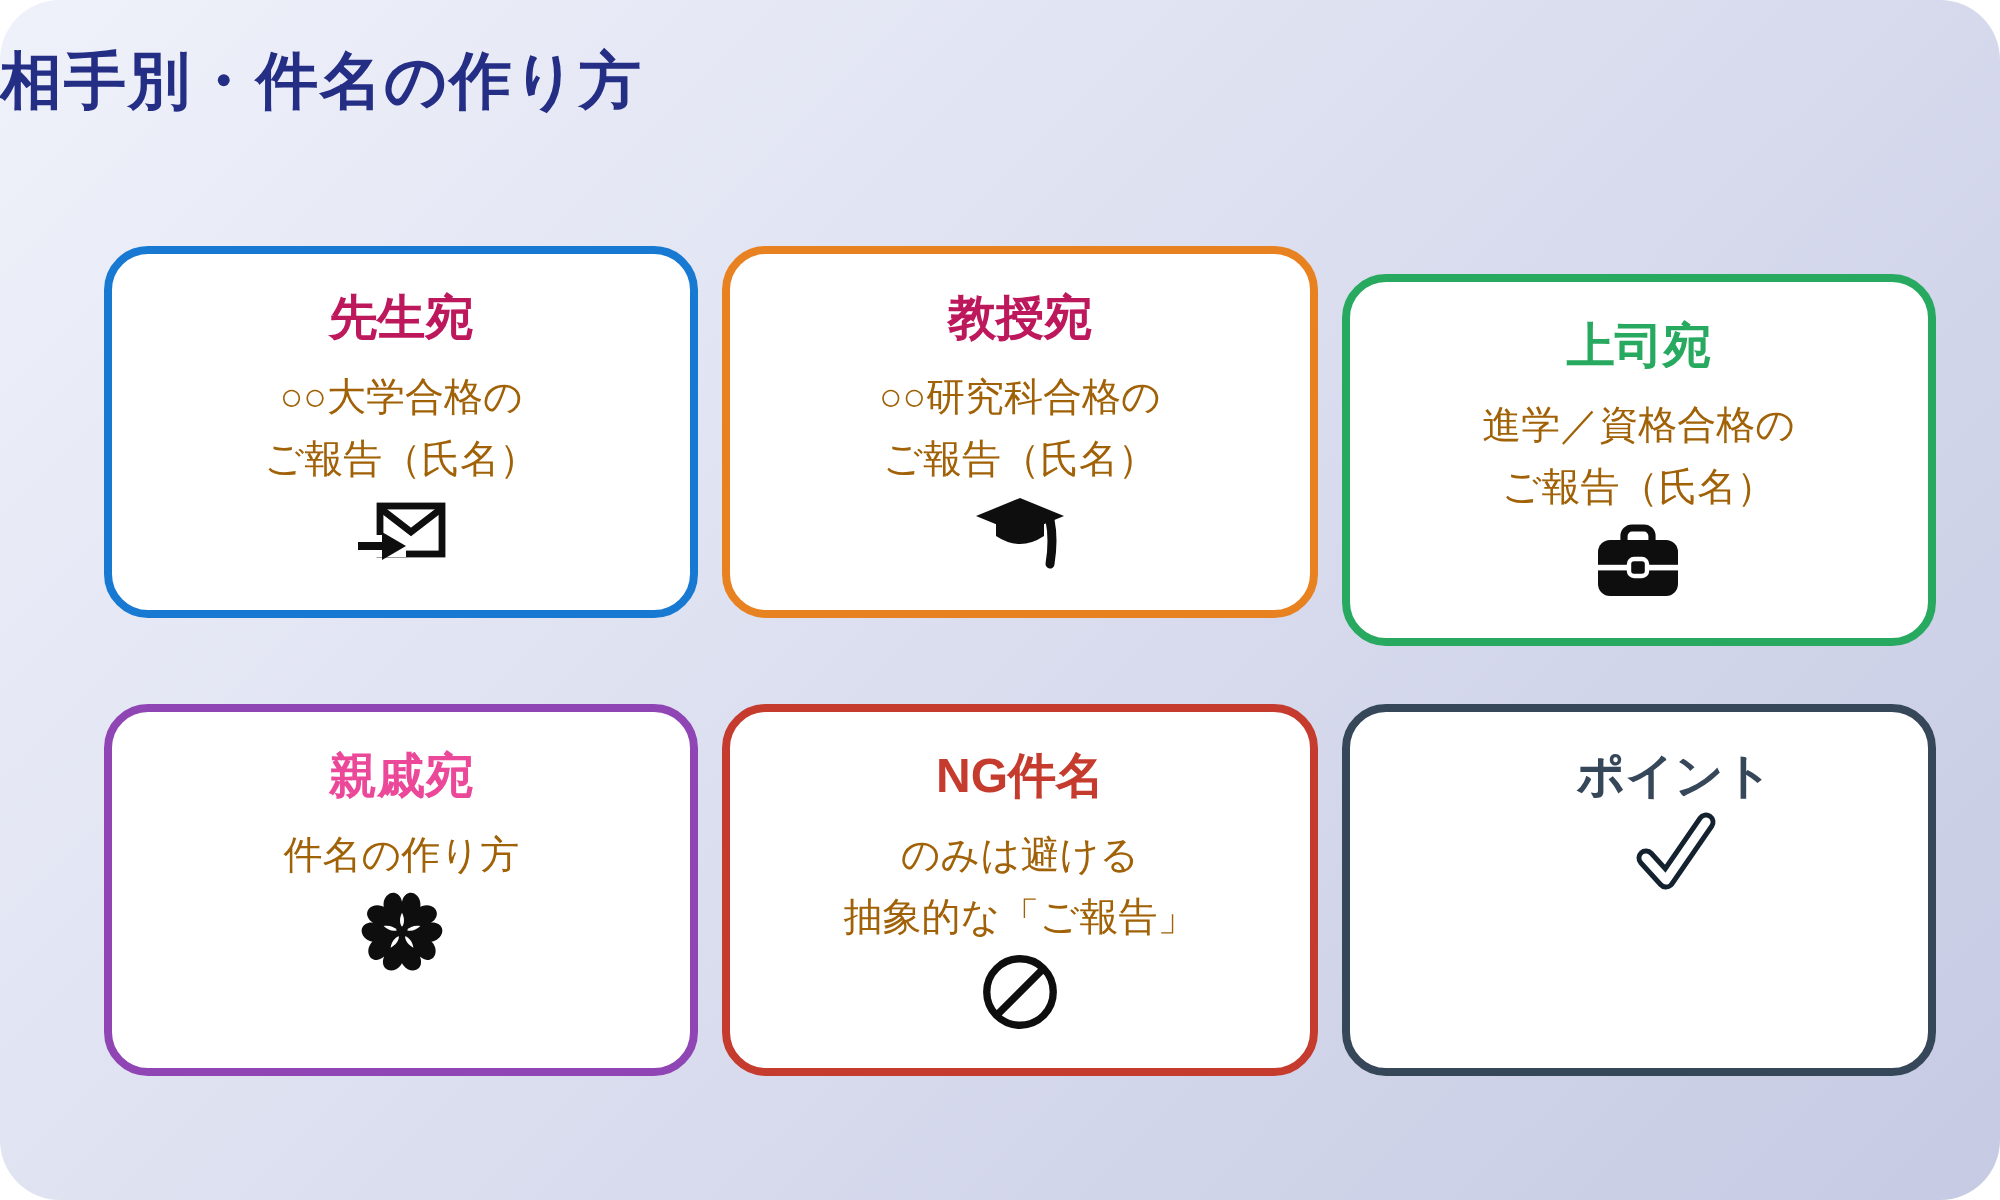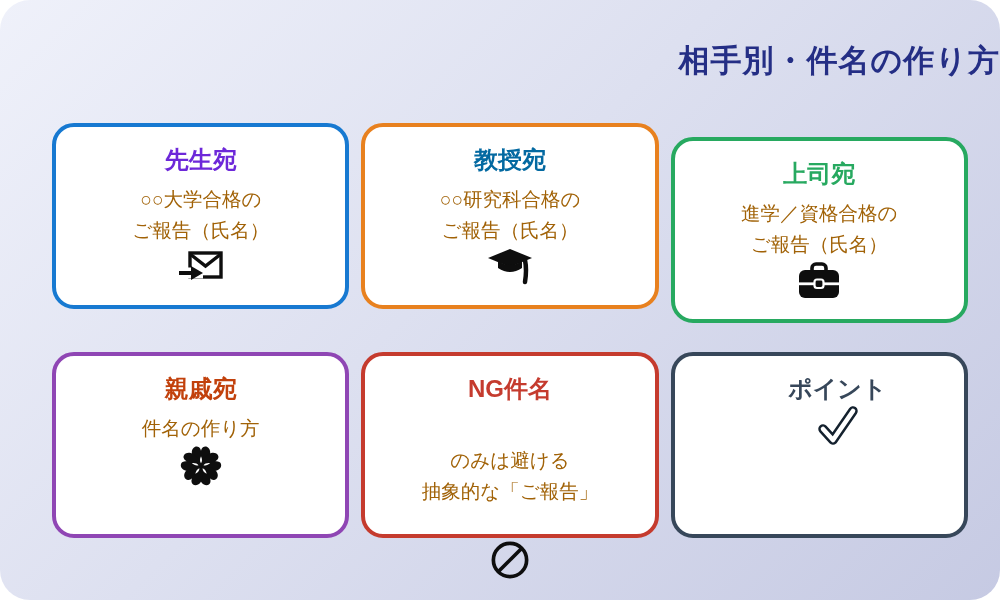--- a/index.html
+++ b/index.html
@@ -3,21 +3,21 @@
 <meta charset="utf-8">
 <style>
   html,body{margin:0;padding:0;background:#ffffff;}
   body{width:1000px;height:600px;font-family:"Liberation Sans","DejaVu Sans",sans-serif;}
   .canvas{
     position:relative;width:1000px;height:600px;box-sizing:border-box;
     border-radius:30px;overflow:hidden;
     background:linear-gradient(135deg,#EFF1FA 0%,#DDE0F0 45%,#C6CAE3 100%);
   }
   .page-title{
-    text-align:right;padding-top:40px;
+    text-align:left;padding-top:20px;
     font-size:31px;font-weight:700;letter-spacing:1px;color:#242E85;
   }
   .grid{
     position:absolute;left:52px;top:123px;width:916px;
     display:grid;grid-template-columns:repeat(3,1fr);gap:29px 12px;
   }
   .card{
     box-sizing:border-box;height:186px;background:#ffffff;
     border:4px solid #999;border-radius:22px;
     display:flex;flex-direction:column;align-items:center;
@@ -34,38 +34,38 @@
 </head>
 <body>
 
 <div class="canvas">
 
   <div class="page-title" style="color: rgb(36, 46, 133);">相手別・件名の作り方</div>
 
   <div class="grid">
 
     <div class="card" style="border-color: rgb(23, 121, 209);">
-      <div class="card-title" style="color: #6d28d9;">先生宛</div>
+      <div class="card-title" style="color: #be185d;">先生宛</div>
       <div class="card-body">
         <div>○○大学合格の</div>
         <div>ご報告（氏名）</div>
       </div>
       <div class="card-icon">
         <svg width="48" height="40" viewBox="0 0 48 40">
           <rect x="13" y="6" width="31" height="24" fill="none" stroke="#0E0E0E" stroke-width="3.4"></rect>
           <path d="M13 7 L28.5 19 L44 7" fill="none" stroke="#0E0E0E" stroke-width="3.4"></path>
           <path d="M0 26 H26" stroke="#FFFFFF" stroke-width="11"></path>
           <path d="M2 26 H16" stroke="#0E0E0E" stroke-width="4"></path>
           <polygon points="14,19 26,26 14,33" fill="#0E0E0E"></polygon>
         </svg>
       </div>
     </div>
 
     <div class="card" style="border-color: rgb(232, 129, 31);">
-      <div class="card-title" style="color: #0369a1;">教授宛</div>
+      <div class="card-title" style="color: #be185d;">教授宛</div>
       <div class="card-body">
         <div>○○研究科合格の</div>
         <div>ご報告（氏名）</div>
       </div>
       <div class="card-icon">
         <svg width="46" height="42" viewBox="0 0 46 42">
           <polygon points="23,3 45,12 23,21 1,12" fill="#0E0E0E"></polygon>
           <path d="M11,15 v7 q12,8 24,0 v-7 q-12,8 -24,0 z" fill="#0E0E0E"></path>
           <path d="M38,14 q2,10 0,22" stroke="#0E0E0E" stroke-width="4.5" fill="none" stroke-linecap="round"></path>
         </svg>
@@ -82,21 +82,21 @@
         <svg width="46" height="40" viewBox="0 0 46 40">
           <path d="M16,10 V7 a4,4 0 0 1 4,-4 h6 a4,4 0 0 1 4,4 v3" fill="none" stroke="#0E0E0E" stroke-width="3.6"></path>
           <rect x="3" y="9" width="40" height="28" rx="6" fill="#0E0E0E"></rect>
           <rect x="3" y="21.4" width="40" height="2.8" fill="#FFFFFF"></rect>
           <rect x="18.5" y="18.5" width="9" height="8.5" rx="2.5" fill="#0E0E0E" stroke="#FFFFFF" stroke-width="2.2"></rect>
         </svg>
       </div>
     </div>
 
     <div class="card" style="border-color: rgb(143, 70, 180);">
-      <div class="card-title" style="color: #c2410c;">親戚宛</div>
+      <div class="card-title" style="color: #ec4899;">親戚宛</div>
       <div class="card-body">
         <div>件名の作り方</div>
       </div>
       <div class="card-icon">
         <svg width="44" height="44" viewBox="0 0 100 100">
           <g fill="#0E0E0E">
             <path id="petal" d="M50,52 C38,44 29,31 29,19 C29,8 39,2 45.5,7.5 C48,9.8 49.2,12 50,15.5 C50.8,12 52,9.8 54.5,7.5 C61,2 71,8 71,19 C71,31 62,44 50,52 Z"></path>
             <path d="M50,52 C38,44 29,31 29,19 C29,8 39,2 45.5,7.5 C48,9.8 49.2,12 50,15.5 C50.8,12 52,9.8 54.5,7.5 C61,2 71,8 71,19 C71,31 62,44 50,52 Z" transform="rotate(72 50 50)"></path>
             <path d="M50,52 C38,44 29,31 29,19 C29,8 39,2 45.5,7.5 C48,9.8 49.2,12 50,15.5 C50.8,12 52,9.8 54.5,7.5 C61,2 71,8 71,19 C71,31 62,44 50,52 Z" transform="rotate(144 50 50)"></path>
             <path d="M50,52 C38,44 29,31 29,19 C29,8 39,2 45.5,7.5 C48,9.8 49.2,12 50,15.5 C50.8,12 52,9.8 54.5,7.5 C61,2 71,8 71,19 C71,31 62,44 50,52 Z" transform="rotate(216 50 50)"></path>
@@ -106,21 +106,21 @@
             <path d="M50,28 C53,34 53,40 50,44 C47,40 47,34 50,28 Z"></path>
             <path d="M50,28 C53,34 53,40 50,44 C47,40 47,34 50,28 Z" transform="rotate(72 50 50)"></path>
             <path d="M50,28 C53,34 53,40 50,44 C47,40 47,34 50,28 Z" transform="rotate(144 50 50)"></path>
             <path d="M50,28 C53,34 53,40 50,44 C47,40 47,34 50,28 Z" transform="rotate(216 50 50)"></path>
             <path d="M50,28 C53,34 53,40 50,44 C47,40 47,34 50,28 Z" transform="rotate(288 50 50)"></path>
           </g>
         </svg>
       </div>
     </div>
 
-    <div class="card" style="border-color: rgb(197, 59, 46); gap: 32px;">
+    <div class="card" style="border-color: rgb(197, 59, 46);">
       <div class="card-title" style="color: rgb(197, 59, 46);">NG件名</div>
       <div class="card-body">
         <div>のみは避ける</div>
         <div>抽象的な「ご報告」</div>
       </div>
       <div class="card-icon">
         <svg width="42" height="42" viewBox="0 0 48 48">
           <circle cx="24" cy="24" r="19" fill="none" stroke="#0E0E0E" stroke-width="4.2"></circle>
           <line x1="37.5" y1="10.5" x2="10.5" y2="37.5" stroke="#0E0E0E" stroke-width="4.2"></line>
         </svg>

